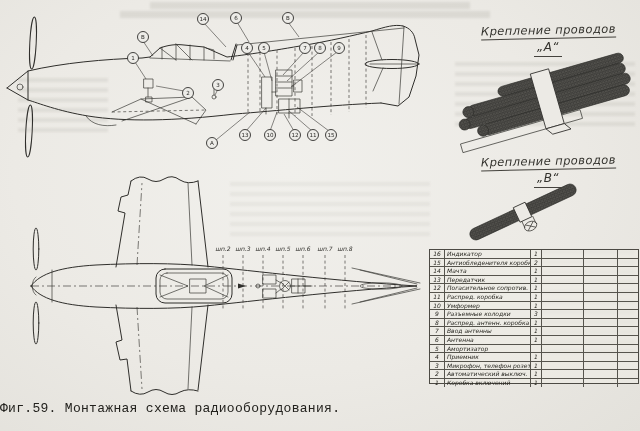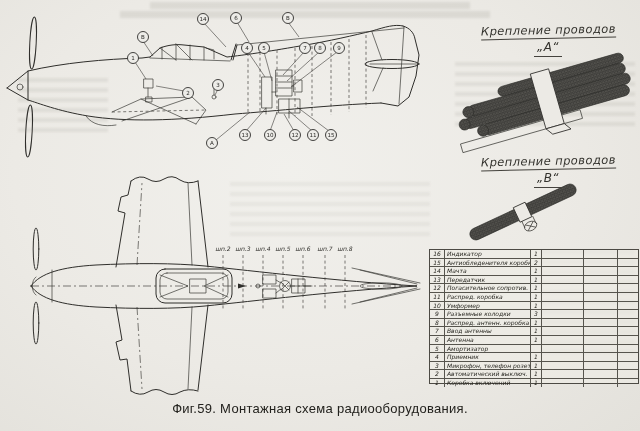--- a/index.html
+++ b/index.html
@@ -25,22 +25,22 @@
   .detail-title .sub span{display:inline-block;border-bottom:1px solid #44423d;padding:0 3px 1px 3px;font-size:12px;}
   .ptable{position:absolute;left:429px;top:249px;width:208px;height:133px;z-index:2;
         display:flex;flex-direction:column;border:1.2px solid #4c4a44;background:rgba(238,236,230,.55);}
   .trow{flex:1;display:grid;grid-template-columns:14px 86px 11px 42px 34px 21px;border-top:.8px solid #56544d;}
   .trow:first-child{border-top:none;}
   .tcell{border-left:.8px solid #56544d;overflow:hidden;white-space:nowrap;
         font-style:italic;font-size:6px;line-height:7.6px;color:#26251f;}
   .tcell:first-child{border-left:none;text-align:center;}
   .tcell.name{padding-left:2px;}
   .tcell.qty{text-align:center;}
-  .caption{position:absolute;left:0;top:401px;width:640px;text-align:center;z-index:2;
-        font-family:Liberation Sans, sans-serif;font-size:13px;color:#22211d;letter-spacing:.3px;}
+  .caption{position:absolute;left:0;top:401px;width:640px;text-align:left;z-index:2;
+        font-family:Liberation Mono, monospace;font-size:13px;color:#22211d;letter-spacing:.3px;}
 </style>
 </head>
 <body>
 
 <div class="page">
 
   <div class="ghost line" style="left:150px;top:2px;width:320px;height:7px;"></div>
   <div class="ghost line" style="left:120px;top:11px;width:370px;height:7px;"></div>
   <div class="ghost rows" style="left:455px;top:62px;width:180px;height:66px;"></div>
   <div class="ghost rows" style="left:18px;top:78px;width:90px;height:56px;"></div>

